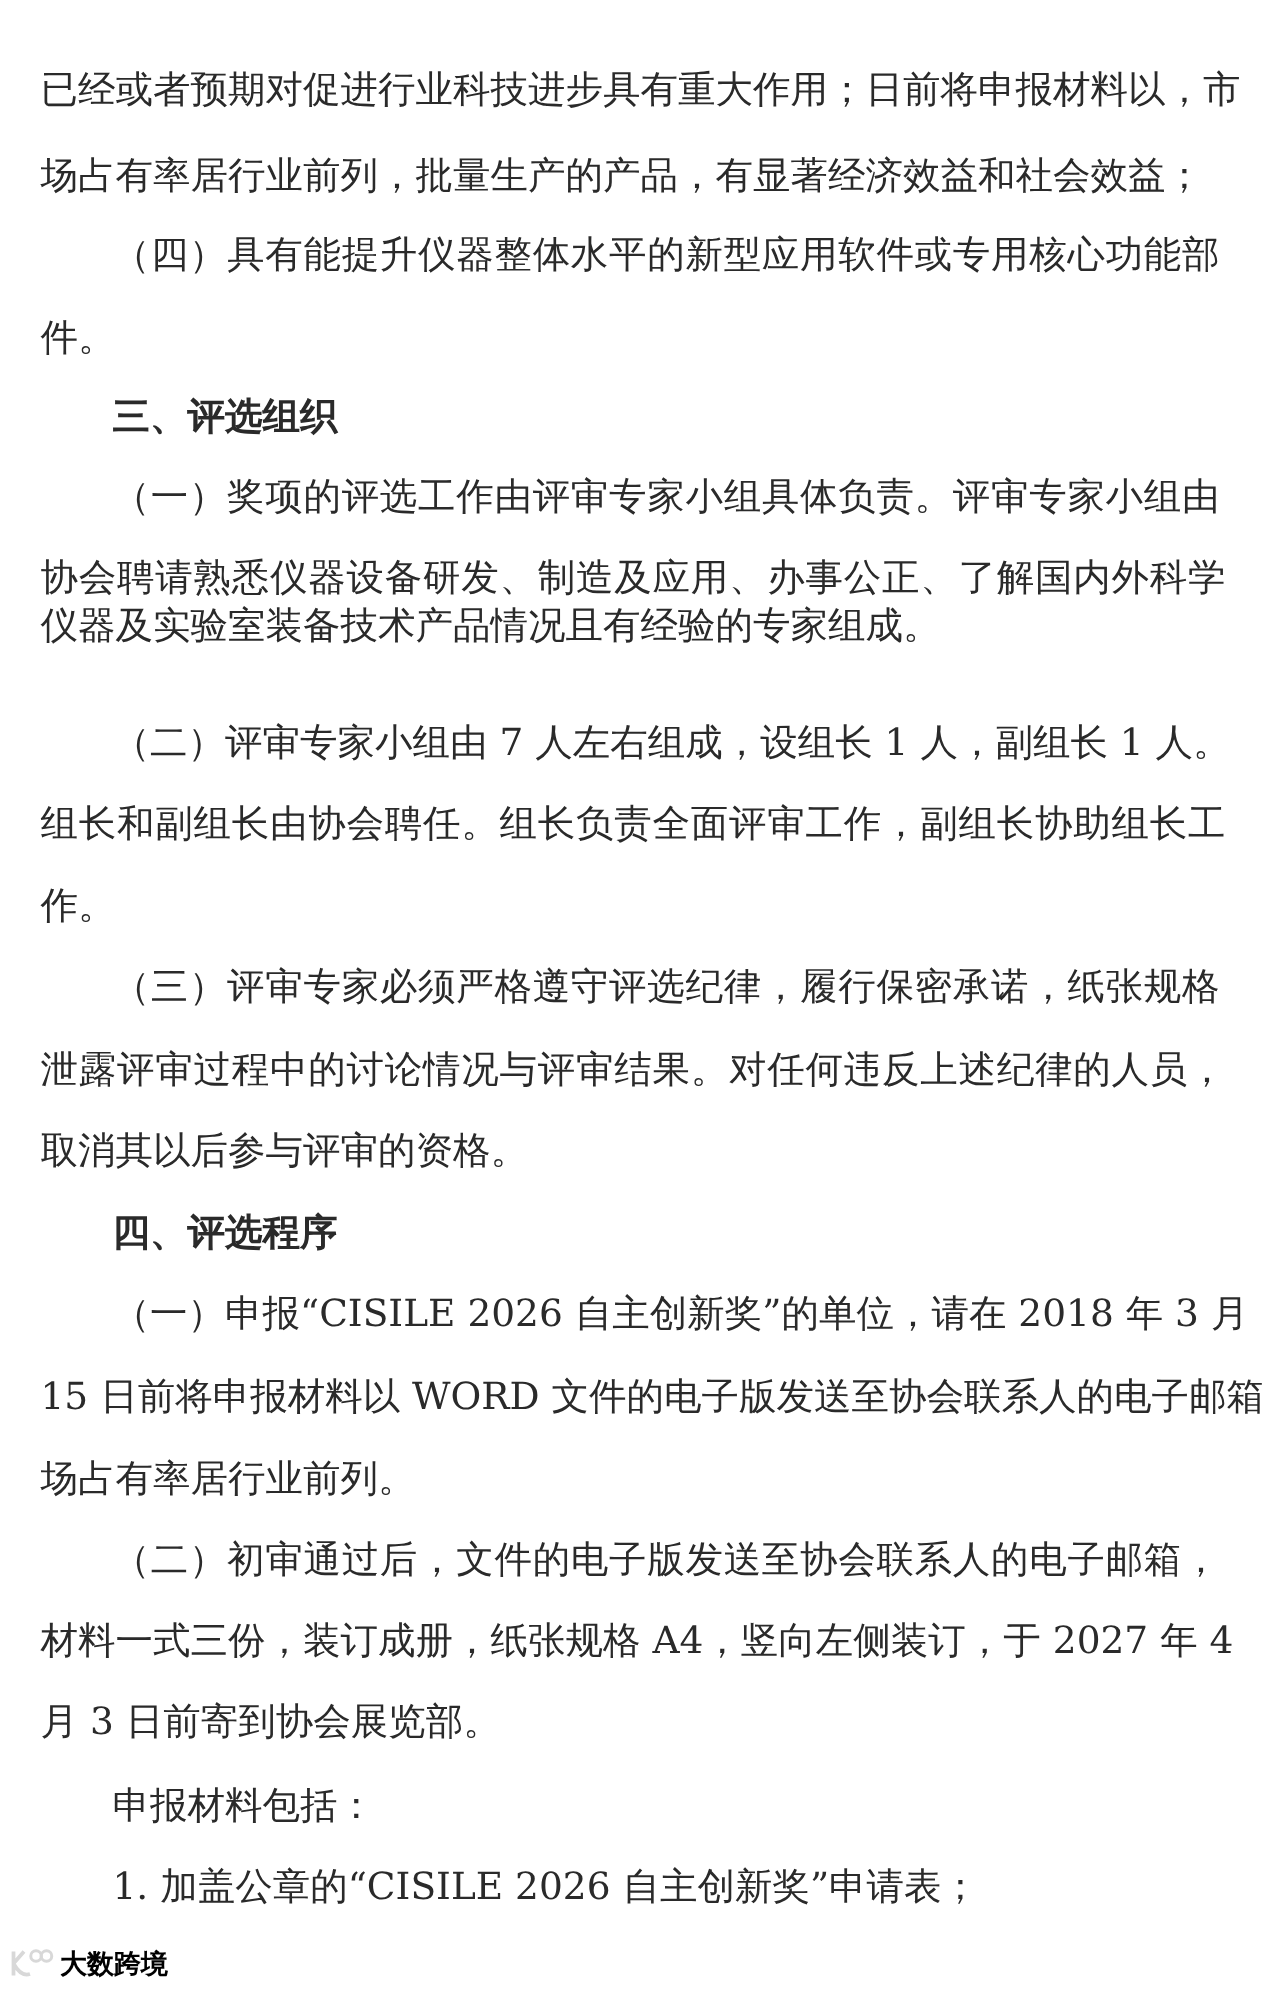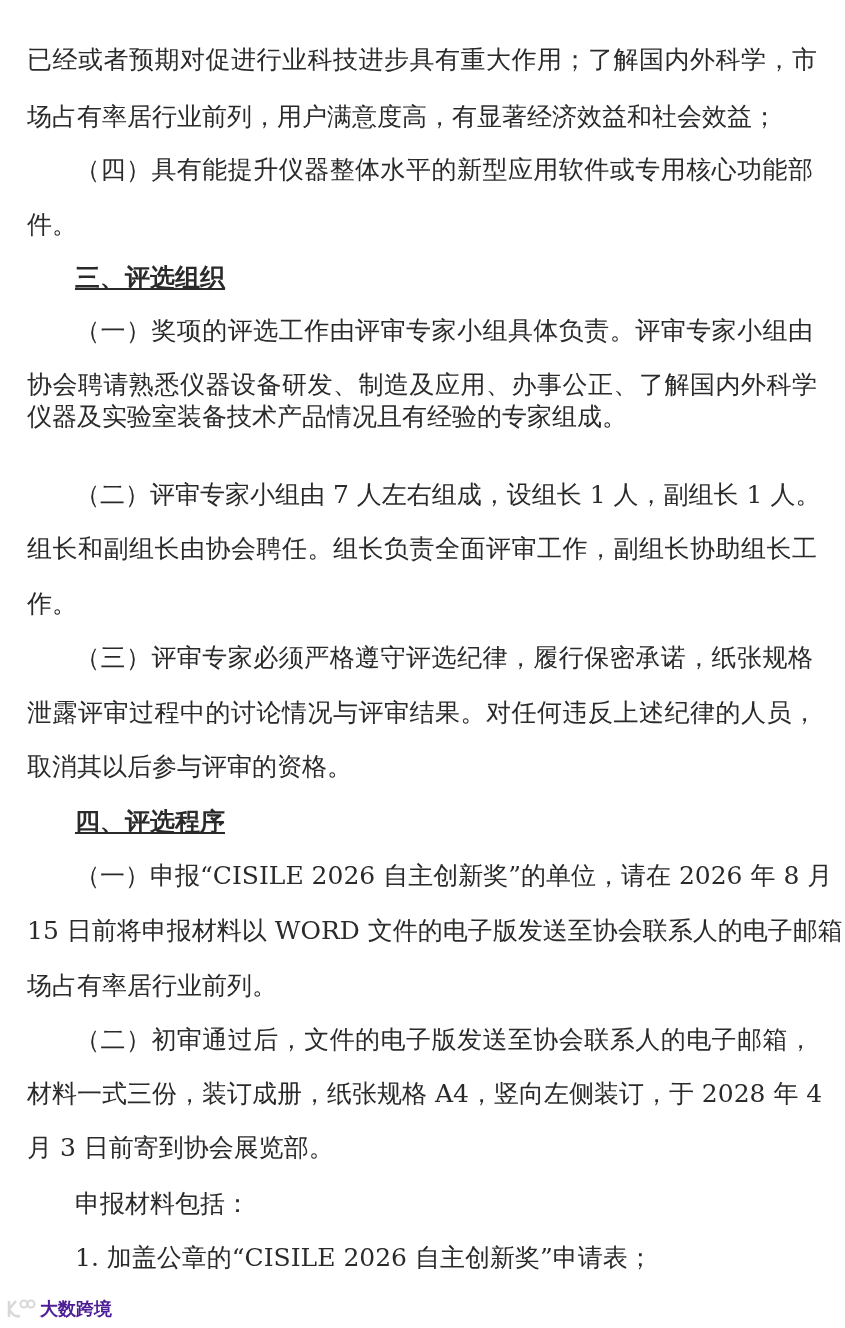--- a/index.html
+++ b/index.html
@@ -4,58 +4,58 @@
 <style>
   html, body { margin:0; padding:0; background:#ffffff; }
   body { width:845px; height:1328px; position:relative; overflow:hidden;
          font-family: "DejaVu Serif", "Liberation Serif", serif; color:#2a2a2a; }
   .doc { position:absolute; left:27px; top:0; width:790px; }
   .line { position:absolute; left:0; height:30px; line-height:30px; font-size:25px;
           white-space:nowrap; letter-spacing:0; }
   .just { width:790px; text-align:justify; text-align-last:justify; }
   .indent { left:48px; }
   .indent.just { width:738px; }
-  .heading { font-weight:bold; font-family: "DejaVu Sans", "Liberation Sans", sans-serif; text-decoration: underline; }
+  .heading { font-weight:bold; font-family: "DejaVu Sans", "Liberation Sans", sans-serif; }
   .watermark { position:absolute; left:6px; top:1296px; height:26px; display:flex; align-items:center;
-               gap:4px; color:#4c1d95; font-family:"DejaVu Sans", sans-serif; font-size:18px; font-weight:bold; }
+               gap:4px; color:#000000; font-family:"DejaVu Sans", sans-serif; font-size:18px; font-weight:bold; }
   .wm-logo { width:30px; height:22px; position:relative; }
 </style>
 </head>
 <body>
 
 <div class="doc">
 
-  <div class="line just" style="top:45px">已经或者预期对促进行业科技进步具有重大作用；了解国内外科学，市</div>
-  <div class="line" style="top:102px">场占有率居行业前列，用户满意度高，有显著经济效益和社会效益；</div>
+  <div class="line just" style="top:45px">已经或者预期对促进行业科技进步具有重大作用；日前将申报材料以，市</div>
+  <div class="line" style="top:102px">场占有率居行业前列，批量生产的产品，有显著经济效益和社会效益；</div>
 
   <div class="line indent just" style="top:155px">（四）具有能提升仪器整体水平的新型应用软件或专用核心功能部</div>
   <div class="line" style="top:210px">件。</div>
 
   <div class="line indent heading" style="top:263px">三、评选组织</div>
 
   <div class="line indent just" style="top:316px">（一）奖项的评选工作由评审专家小组具体负责。评审专家小组由</div>
   <div class="line just" style="top:370px">协会聘请熟悉仪器设备研发、制造及应用、办事公正、了解国内外科学</div>
   <div class="line" style="top:402px">仪器及实验室装备技术产品情况且有经验的专家组成。</div>
 
   <div class="line indent just" style="top:480px">（二）评审专家小组由 7 人左右组成，设组长 1 人，副组长 1 人。</div>
   <div class="line just" style="top:534px">组长和副组长由协会聘任。组长负责全面评审工作，副组长协助组长工</div>
   <div class="line" style="top:589px">作。</div>
 
   <div class="line indent just" style="top:643px">（三）评审专家必须严格遵守评选纪律，履行保密承诺，纸张规格</div>
   <div class="line just" style="top:698px">泄露评审过程中的讨论情况与评审结果。对任何违反上述纪律的人员，</div>
   <div class="line" style="top:752px">取消其以后参与评审的资格。</div>
 
   <div class="line indent heading" style="top:807px">四、评选程序</div>
 
-  <div class="line indent just" style="top:861px">（一）申报“CISILE 2026 自主创新奖”的单位，请在 2026 年 8 月</div>
+  <div class="line indent just" style="top:861px">（一）申报“CISILE 2026 自主创新奖”的单位，请在 2018 年 3 月</div>
   <div class="line just" style="top:916px">15 日前将申报材料以 WORD 文件的电子版发送至协会联系人的电子邮箱，</div>
   <div class="line" style="top:971px">场占有率居行业前列。</div>
 
   <div class="line indent just" style="top:1025px">（二）初审通过后，文件的电子版发送至协会联系人的电子邮箱，</div>
-  <div class="line just" style="top:1079px">材料一式三份，装订成册，纸张规格 A4，竖向左侧装订，于 2028 年 4</div>
+  <div class="line just" style="top:1079px">材料一式三份，装订成册，纸张规格 A4，竖向左侧装订，于 2027 年 4</div>
   <div class="line" style="top:1133px">月 3 日前寄到协会展览部。</div>
 
   <div class="line indent" style="top:1189px">申报材料包括：</div>
 
   <div class="line indent" style="top:1243px">1. 加盖公章的“CISILE 2026 自主创新奖”申请表；</div>
 </div>
 
 <div class="watermark">
   <span class="wm-logo">
     <svg width="30" height="22" viewBox="0 0 30 22">

